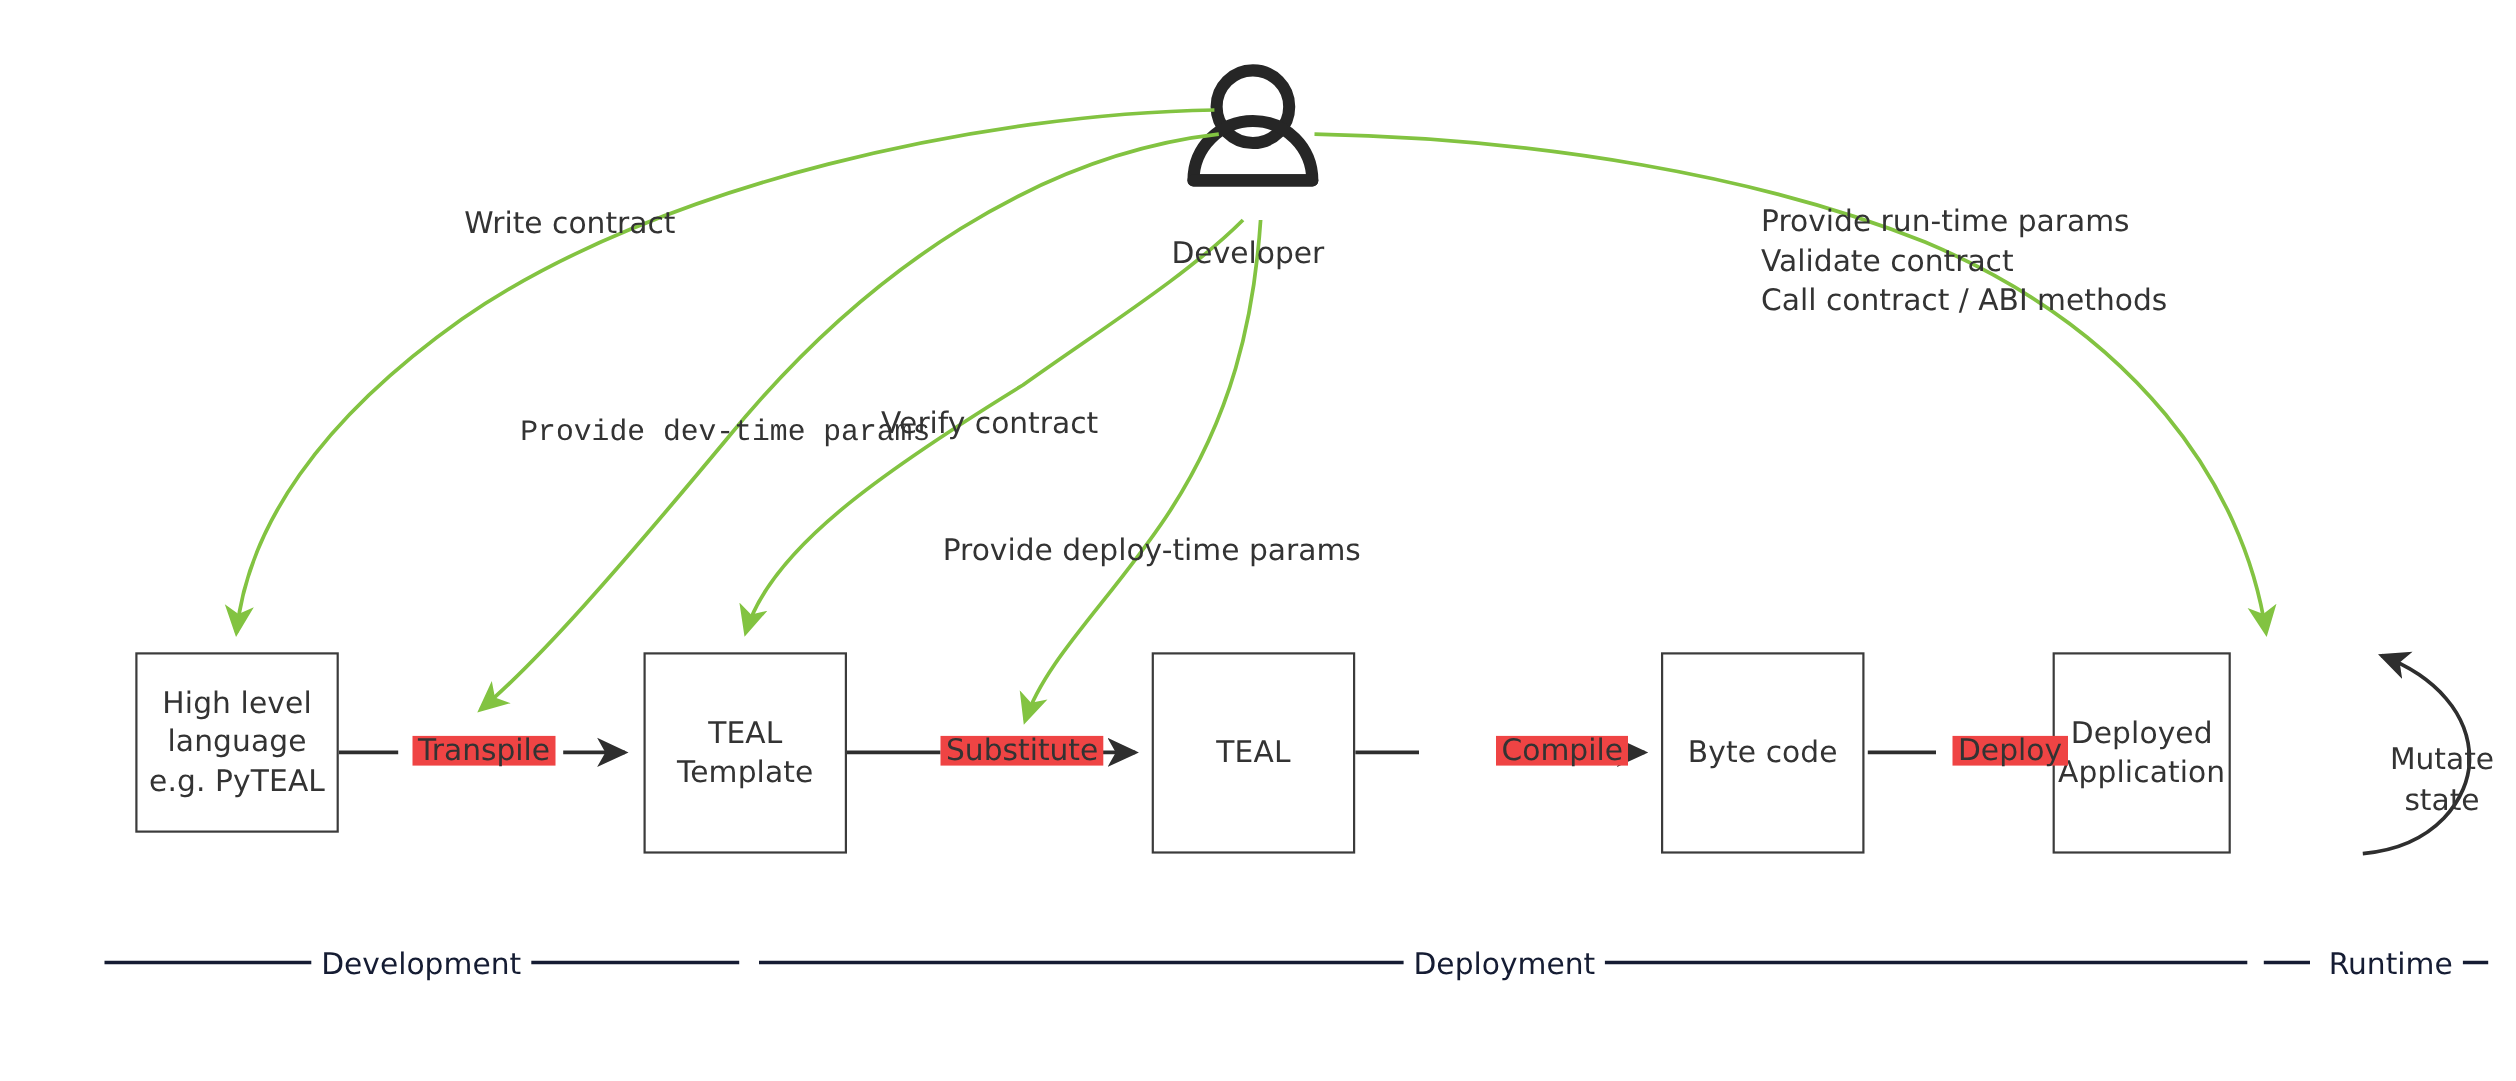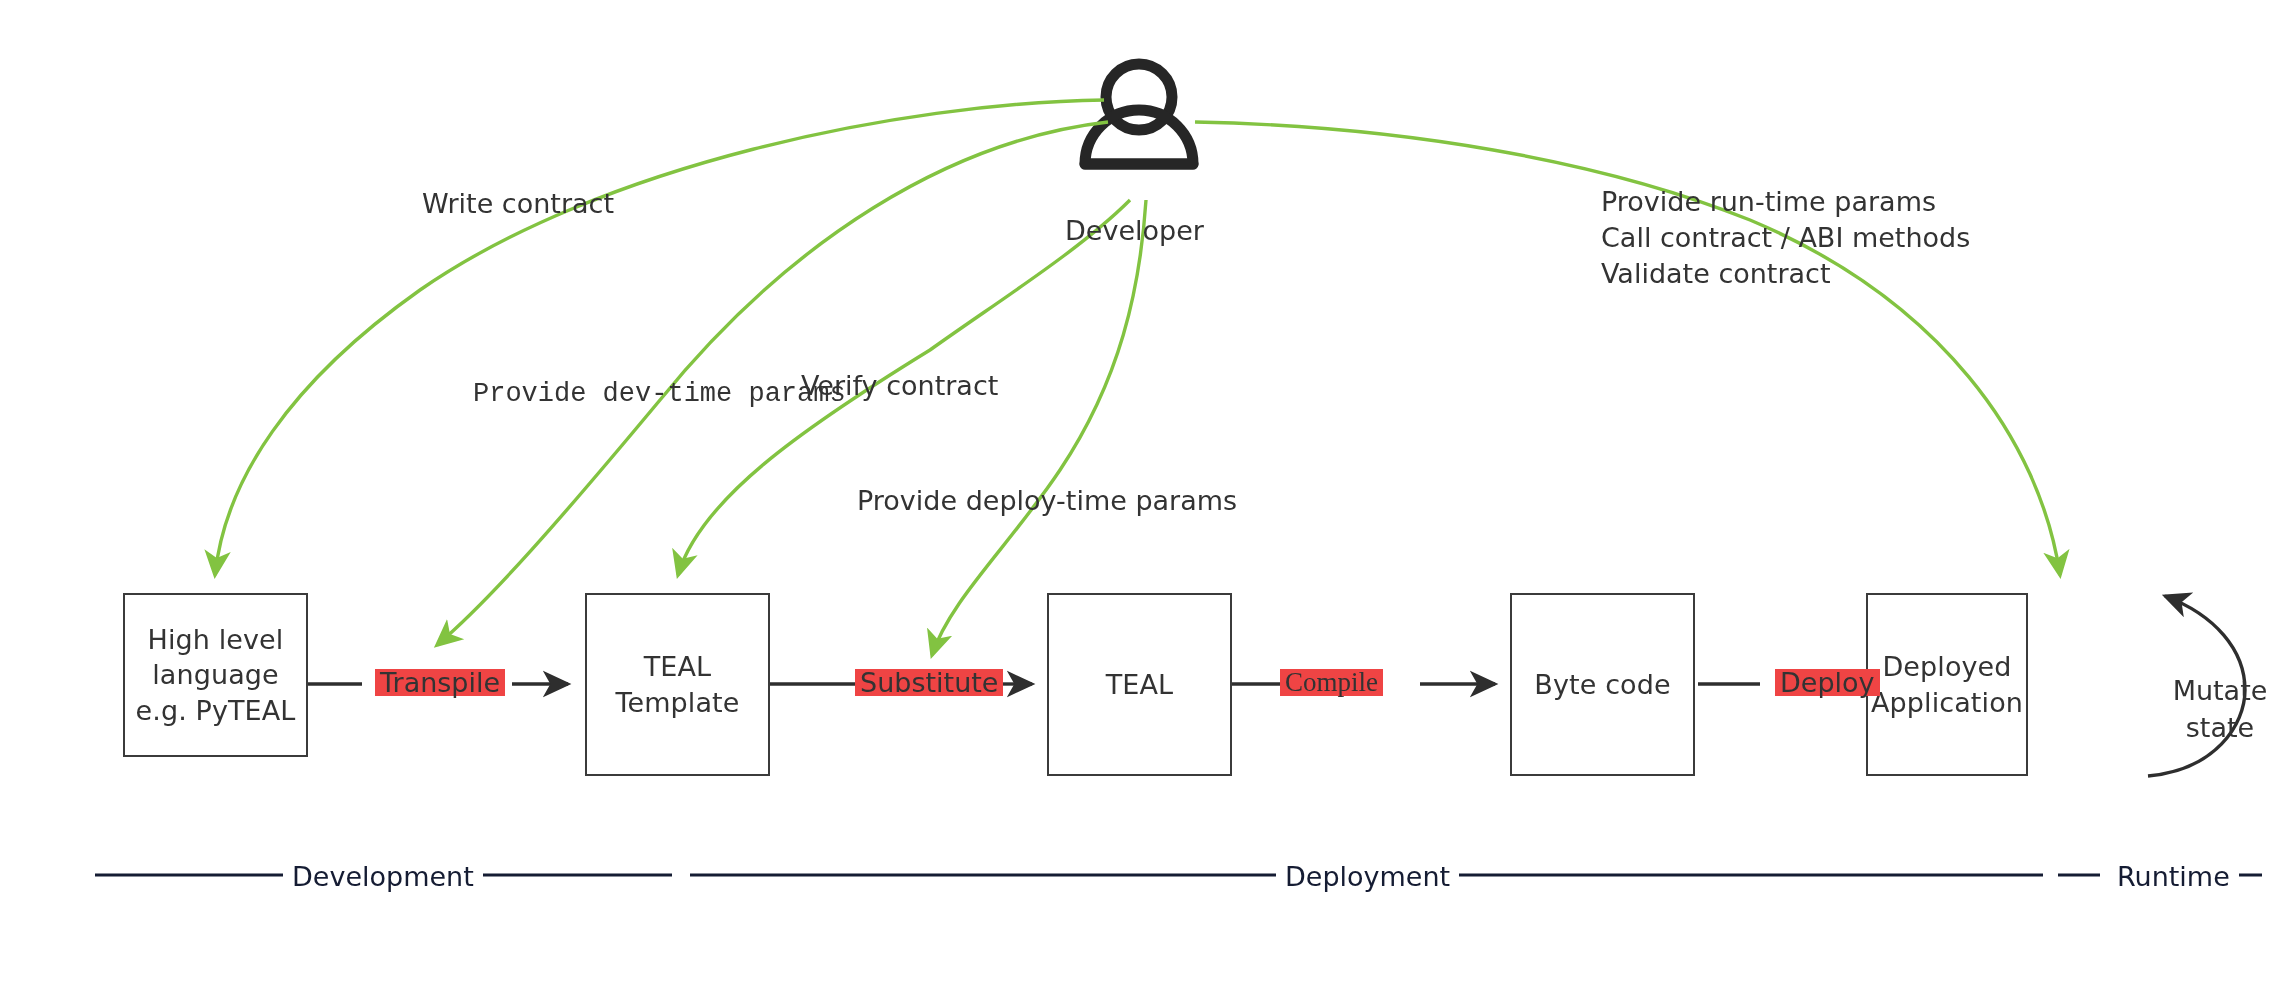--- a/index.html
+++ b/index.html
@@ -183,21 +183,21 @@
     <span class="label-lines">Deployed
 Application</span>
   </div>
 
   <div class="edge-label" style="left:375px; top:669px;">
     <span>Transpile</span>
   </div>
   <div class="edge-label" style="left:855px; top:669px;">
     <span>Substitute</span>
   </div>
-  <div class="edge-label" style="left:1280px; top:669px;font-family:Liberation Serif, serif;">
+  <div class="edge-label" style="left:1360px; top:669px;">
     <span>Compile</span>
   </div>
   <div class="edge-label" style="left:1775px; top:669px;">
     <span>Deploy</span>
   </div>
 
   <div class="mutate-label" style="left:2160px; top:637px; width:120px;">
     <span>Mutate
 state</span>
   </div>
@@ -217,22 +217,22 @@
   <div class="green-label" style="left:801px; top:372px;">
     <span>Verify contract</span>
   </div>
 
   <div class="green-label" style="left:857px; top:487px;">
     <span>Provide deploy-time params</span>
   </div>
 
   <div class="green-label multi" style="left:1601px; top:152px;">
     <div>Provide run-time params</div>
+    <div>Validate contract</div>
     <div>Call contract / ABI methods</div>
-    <div>Validate contract</div>
   </div>
 
   <div class="phase-label" style="left:283px; top:861px;">
     <span>Development</span>
   </div>
   <div class="phase-label" style="left:1276px; top:861px;">
     <span>Deployment</span>
   </div>
   <div class="phase-label" style="left:2108px; top:861px;">
     <span>Runtime</span>

